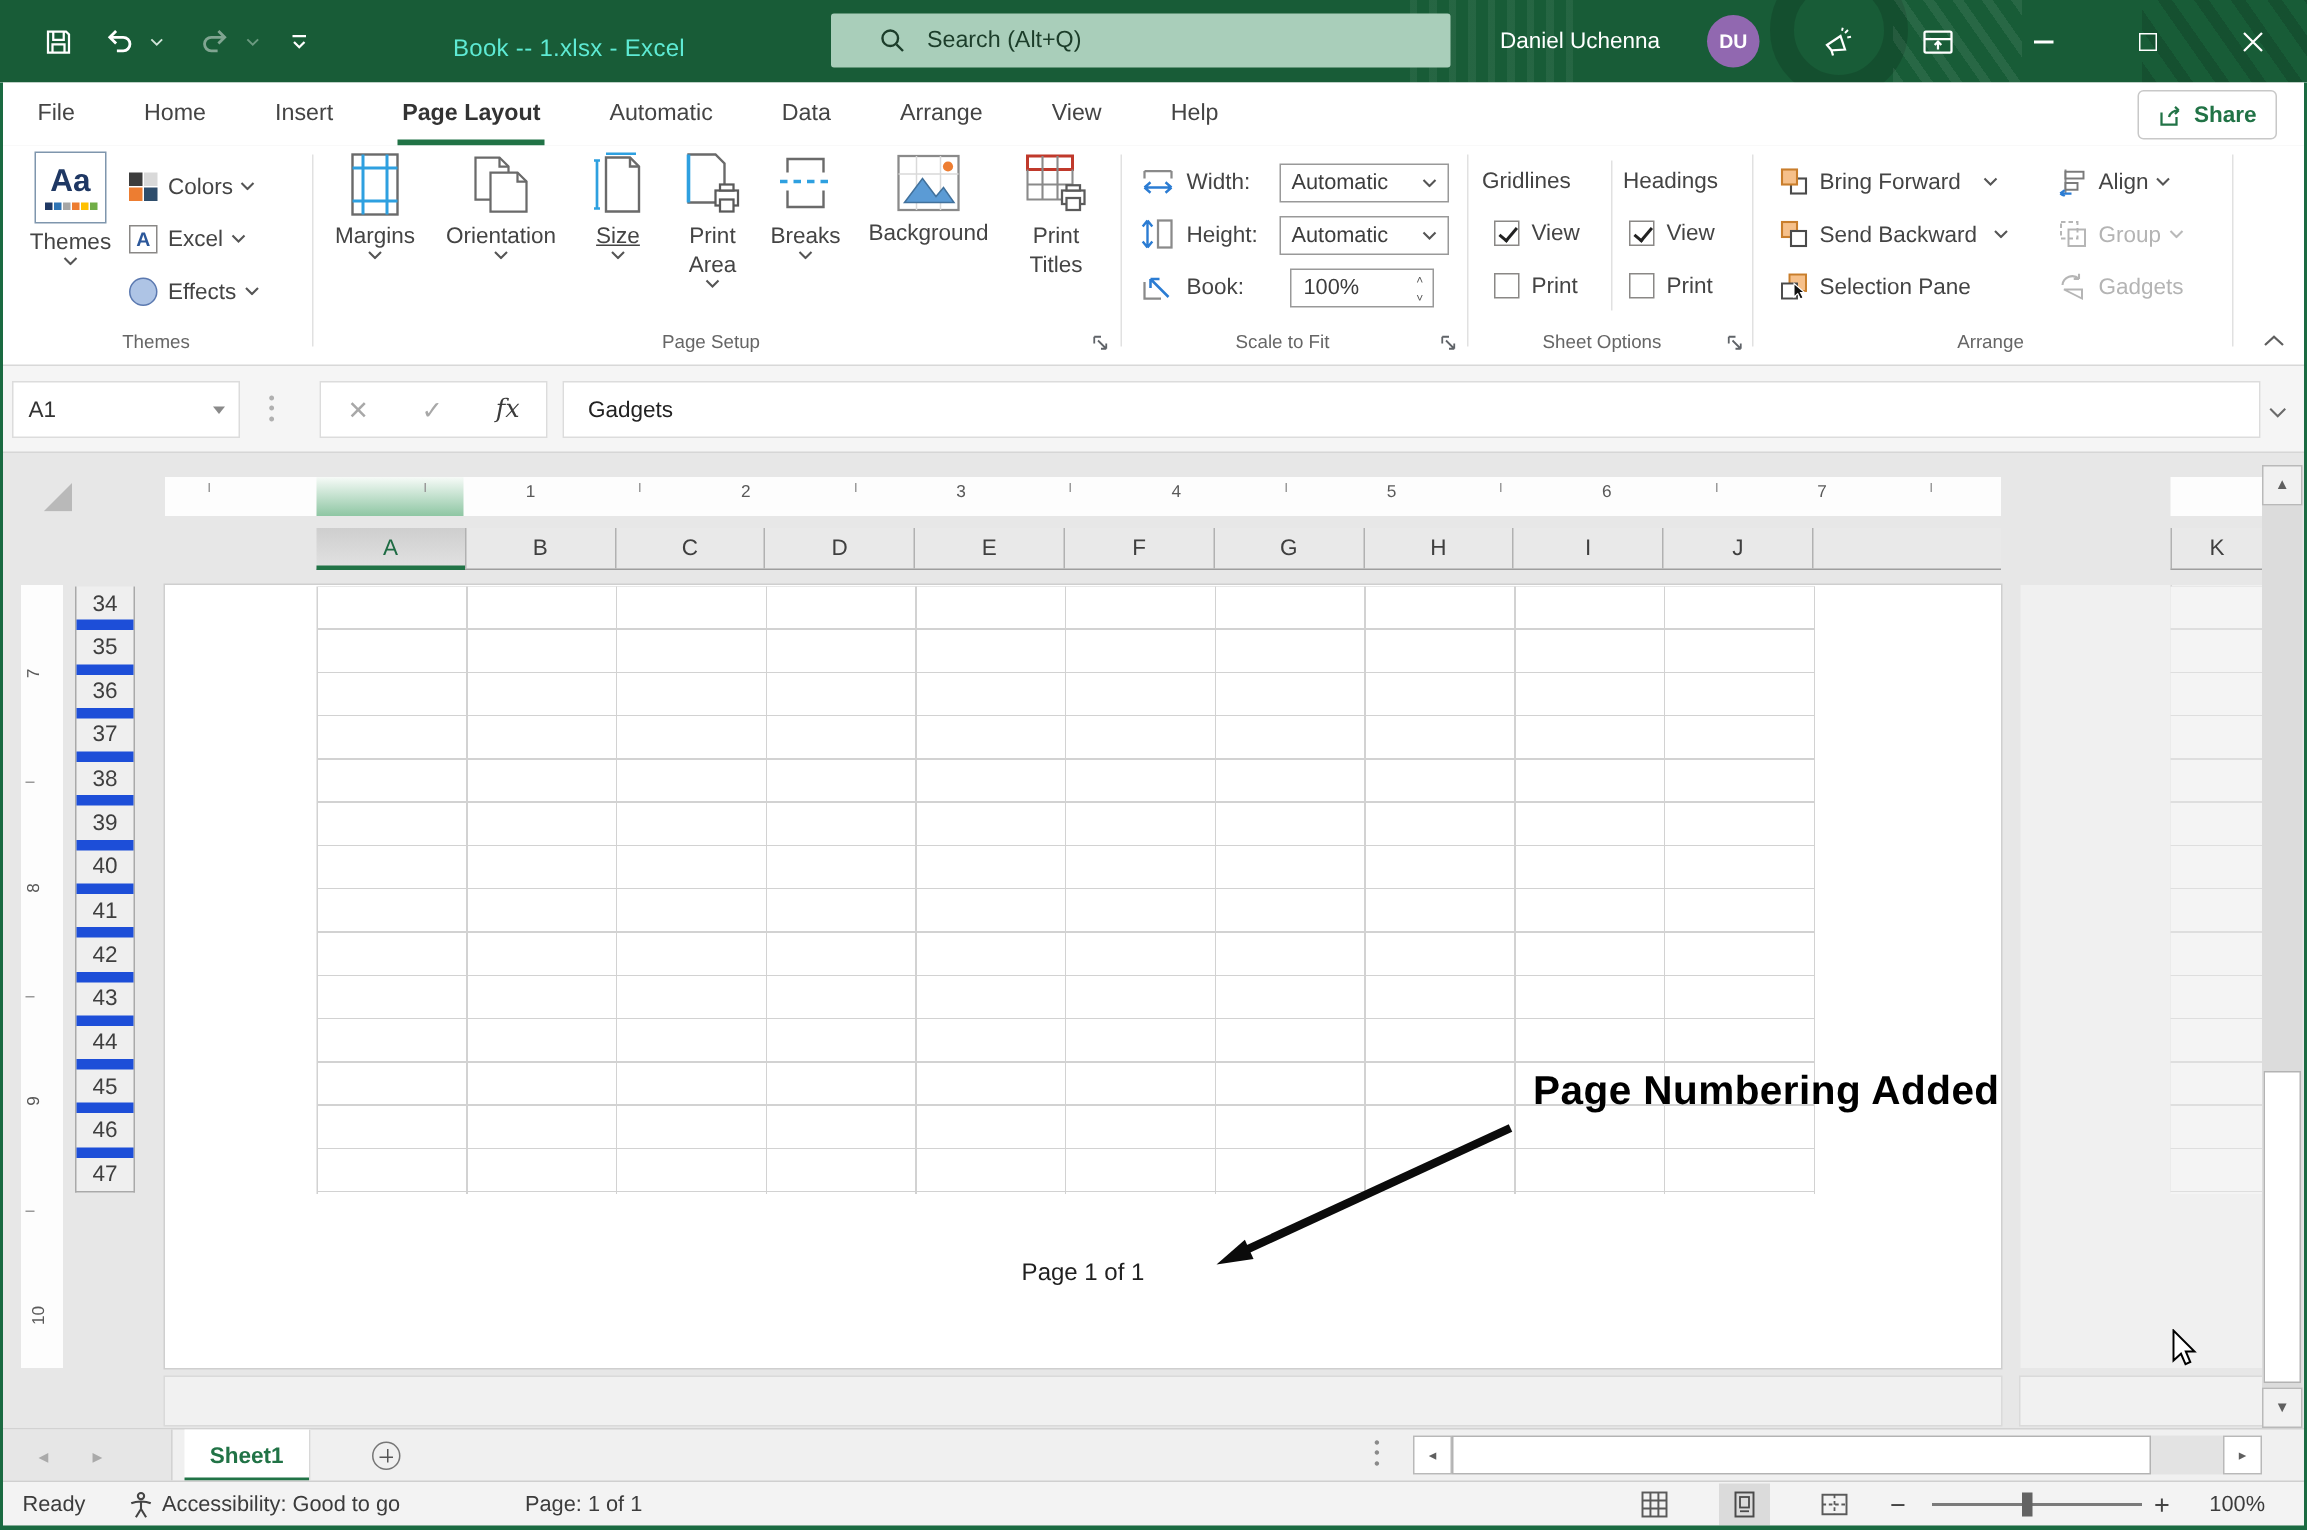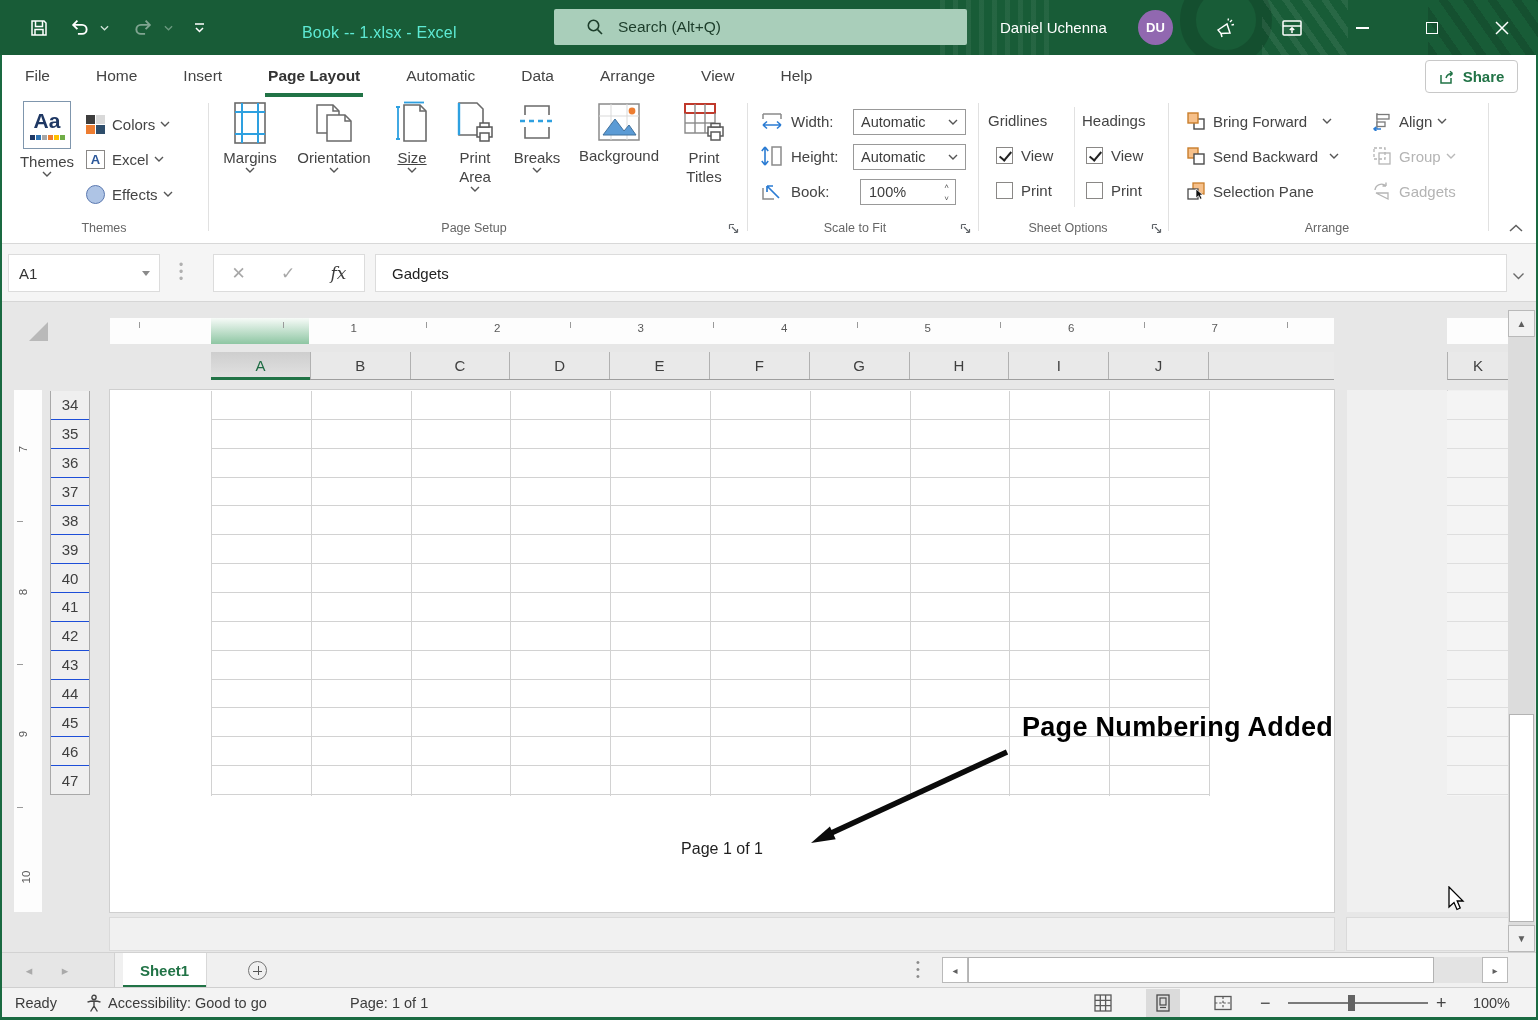--- a/index.html
+++ b/index.html
@@ -90,21 +90,21 @@
   .colheads{position:absolute;left:211px;top:50px;width:1123px;height:28px;background:#e9e9e9;border-bottom:1px solid #9e9e9e;display:flex;}
   .colcell{position:relative;height:27px;border-right:1px solid #b1b1b1;display:flex;align-items:center;justify-content:center;font-size:15px;color:#3f3f3f;}
   .colcell.sel{background:linear-gradient(to bottom,#cecece,#e2e2e2);color:#1e6b43;}
   .colcell.sel::after{content:"";position:absolute;left:0;right:0;bottom:-1px;height:3px;background:#217346;}
   .kheadwrap{position:absolute;left:1447px;top:50px;width:61px;height:28px;background:#e9e9e9;border-bottom:1px solid #9e9e9e;border-left:1px solid #b1b1b1;display:flex;align-items:center;justify-content:center;font-size:15px;color:#3f3f3f;}
   .page{position:absolute;left:110px;top:88px;width:1224px;height:522px;background:#fff;box-shadow:0 0 0 1px #cfcfcf;}
   .vruler{position:absolute;left:14px;top:88px;width:28px;height:522px;background:#fdfdfd;}
   .vnum{position:absolute;left:6px;font-size:11.5px;color:#595959;transform:rotate(-90deg);}
   .vtick{position:absolute;left:3px;width:6px;height:1px;background:#9a9a9a;}
   .rowheads{position:absolute;left:50px;top:89px;width:40px;height:404px;background:#efefef;border:1px solid #a9a9a9;border-top:none;display:flex;flex-direction:column;}
-  .rowcell{flex:1;border-bottom:1px solid #1d4ed8;display:flex;align-items:center;justify-content:center;font-size:15px;color:#3f3f3f;}
+  .rowcell{flex:1;border-bottom:7px solid #1d4ed8;display:flex;align-items:center;justify-content:center;font-size:15px;color:#3f3f3f;}
   .rowcell:last-child{border-bottom:none;}
   .grid{position:absolute;left:211px;top:89px;width:999px;height:405px;border-left:1px solid #d2d2d2;
     background-image:
       repeating-linear-gradient(to right,transparent 0,transparent 98.8px,#d2d2d2 98.8px,#d2d2d2 99.8px),
       repeating-linear-gradient(to bottom,transparent 0,transparent 27.857px,#d2d2d2 27.857px,#d2d2d2 28.857px);}
   .footer-txt{position:absolute;left:110px;top:538px;width:1224px;text-align:center;font-size:16px;color:#1f1f1f;}
   .nextpage{position:absolute;left:1347px;top:88px;width:161px;height:522px;background:#f0f0f0;}
   .nextpage .kline{position:absolute;left:100px;top:0;width:1px;height:405px;background:#d6d6d6;}
   .nextpage .krows{position:absolute;left:100px;top:1px;width:61px;height:405px;background:#f4f4f4;
     background-image:repeating-linear-gradient(to bottom,transparent 0,transparent 27.857px,#dedede 27.857px,#dedede 28.857px);}

